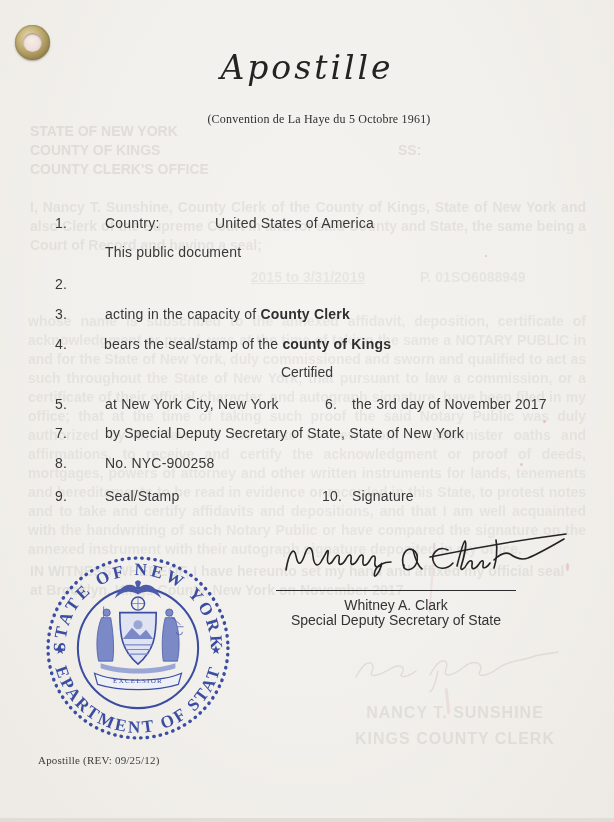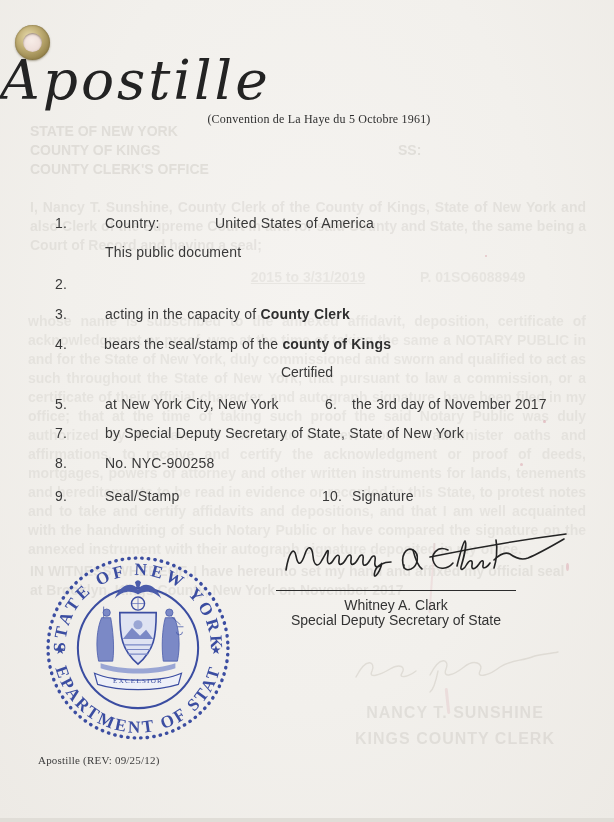--- a/index.html
+++ b/index.html
@@ -12,23 +12,23 @@
   }
   .page::after{content:"";position:absolute;left:0;bottom:0;width:100%;height:4px;background:#e0ddd7;}
   
   .eyelet{position:absolute;left:15px;top:25px;width:35px;height:35px;border-radius:50%;
     background:radial-gradient(circle at 40% 35%, #e8dcae 0%, #c4b279 35%, #9a8850 70%, #7d6c3a 100%);
     box-shadow:0 1px 2px rgba(90,80,50,.5), inset 0 0 2px #6b5c30;}
   .eyelet-hole{position:absolute;left:8px;top:8px;width:19px;height:19px;border-radius:50%;
     background:radial-gradient(circle at 45% 40%, #f7ece7 0%, #efdfda 60%, #d8c6c0 100%);
     box-shadow:inset 0 1px 2px rgba(80,60,40,.55);}
   
-  .title{position:absolute;top:48px;left:0;width:100%;
+  .title{position:absolute;top:48px;left:0;width:100%;text-align:center;
     font-family:"DejaVu Serif", serif;font-style:italic;font-weight:400;
-    font-size:55px;color:#232323;letter-spacing:3px;}
+    font-size:33px;color:#232323;letter-spacing:3px;}
   .subtitle{position:absolute;top:112px;left:12px;width:100%;text-align:center;
     font-family:"Liberation Serif", serif;font-size:12px;color:#2e2e2e;letter-spacing:.2px;}
   
   .ghost{position:absolute;font-weight:bold;color:#7d786f;line-height:19px;font-size:14px;pointer-events:none;}
   .g16{opacity:.16}.g12{opacity:.12}.g10{opacity:.10}
   .ghost .ss{position:absolute;left:368px;top:19px;}
   .ghost-just{text-align:justify;}
   
   .row{position:absolute;left:0;width:614px;height:18px;}
   .num,.txt,.lbl,.val{position:absolute;font-size:14px;color:#383838;white-space:nowrap;letter-spacing:.2px;}

